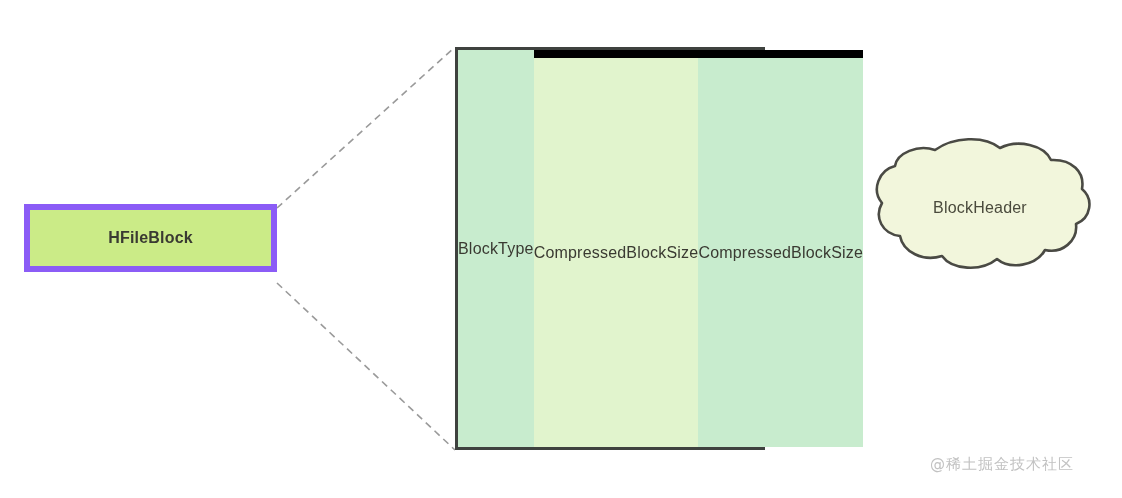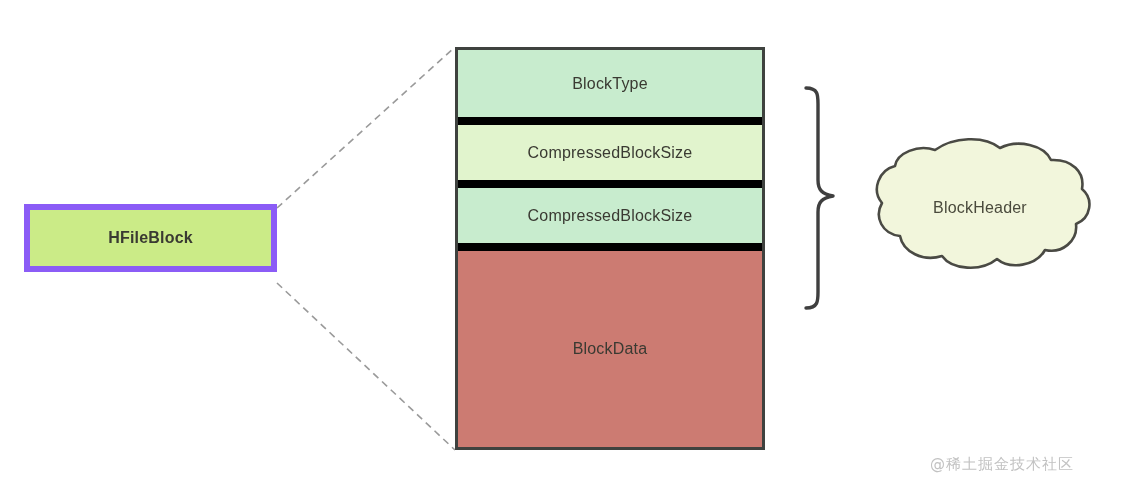--- a/index.html
+++ b/index.html
@@ -58,21 +58,21 @@
   #block-structure {
     position: absolute;
     left: 455px;
     top: 47px;
     width: 310px;
     height: 403px;
     box-sizing: border-box;
     border: 3px solid #3f423f;
     background: #22c55e;
     display: flex;
-    flex-direction: column;
+    flex-direction: row;
     justify-content: space-between;
   }
   .block-row {
     box-sizing: border-box;
     display: flex;
     align-items: center;
     justify-content: center;
     position: relative;
   }
   .block-row + .block-row {
@@ -165,23 +165,20 @@
   <div id="block-structure">
     <div class="block-row row-h1">
       <span class="row-label">BlockType</span>
     </div>
     <div class="block-row row-h2">
       <span class="row-label">CompressedBlockSize</span>
     </div>
     <div class="block-row row-h3">
       <span class="row-label">CompressedBlockSize</span>
     </div>
-    <div class="block-row row-data">
-      <span class="row-label">BlockData</span>
-    </div>
   </div>
 
   <div id="watermark">@稀土掘金技术社区</div>
 
   <div id="blockheader-cloud">
     <span class="cloud-label">BlockHeader</span>
   </div>
 
 </div>
 

